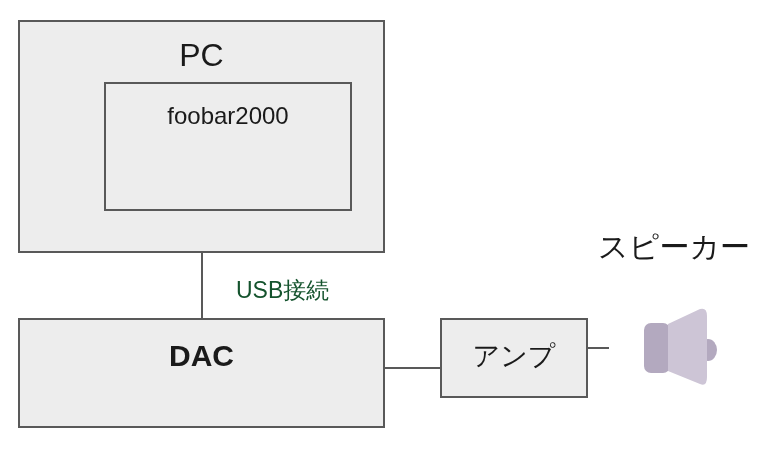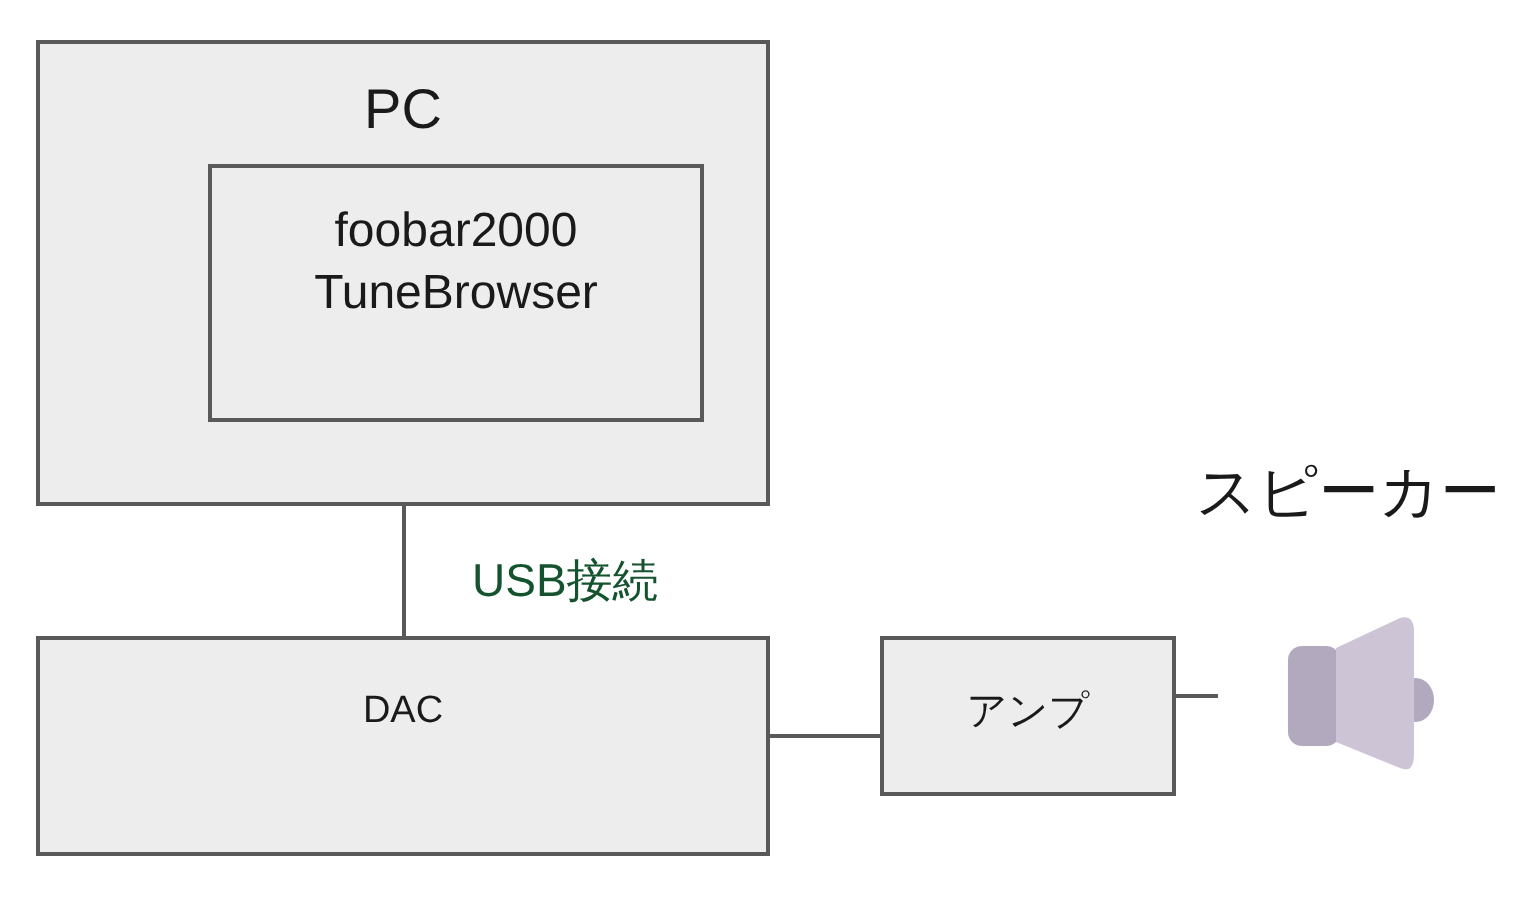--- a/index.html
+++ b/index.html
@@ -34,21 +34,21 @@
   }
   
   #pc-box {
     left: 18px;
     top: 20px;
     width: 367px;
     height: 233px;
   }
   #pc-title {
     top: 18px;
-    font-size: 28px;
+    font-size: 32px;
     line-height: 30px;
   }
   
   #software-box {
     left: 84px;   
     top: 60px;
     width: 248px;
     height: 129px;
   }
   #software-text {
@@ -64,33 +64,34 @@
   #software-text div { white-space: nowrap; }
   
   #dac-box {
     left: 18px;
     top: 318px;
     width: 367px;
     height: 110px;
   }
   #dac-title {
     top: 21px;
-    font-size: 19px;
+    font-size: 30px;
     line-height: 30px;
+    font-weight: bold;
   }
   
   #amp-box {
     left: 440px;
     top: 318px;
     width: 148px;
     height: 80px;
   }
   #amp-title {
     top: 21px;
-    font-size: 20px;
+    font-size: 27px;
     line-height: 30px;
   }
   
   .conn-v {
     position: absolute;
     width: 2px;
     background: #595959;
   }
   .conn-h {
     position: absolute;
@@ -143,21 +144,20 @@
 <body>
 
 <div id="canvas">
 
   <div class="box" id="pc-box">
     <div class="box-label" id="pc-title">PC</div>
 
     <div class="box" id="software-box">
       <div id="software-text">
         <div>foobar2000</div>
-        <div>TuneBrowser</div>
       </div>
     </div>
   </div>
 
   <div class="conn-v" id="usb-line"></div>
   <div id="usb-label">USB接続</div>
 
   <div class="box" id="dac-box">
     <div class="box-label" id="dac-title">DAC</div>
   </div>

